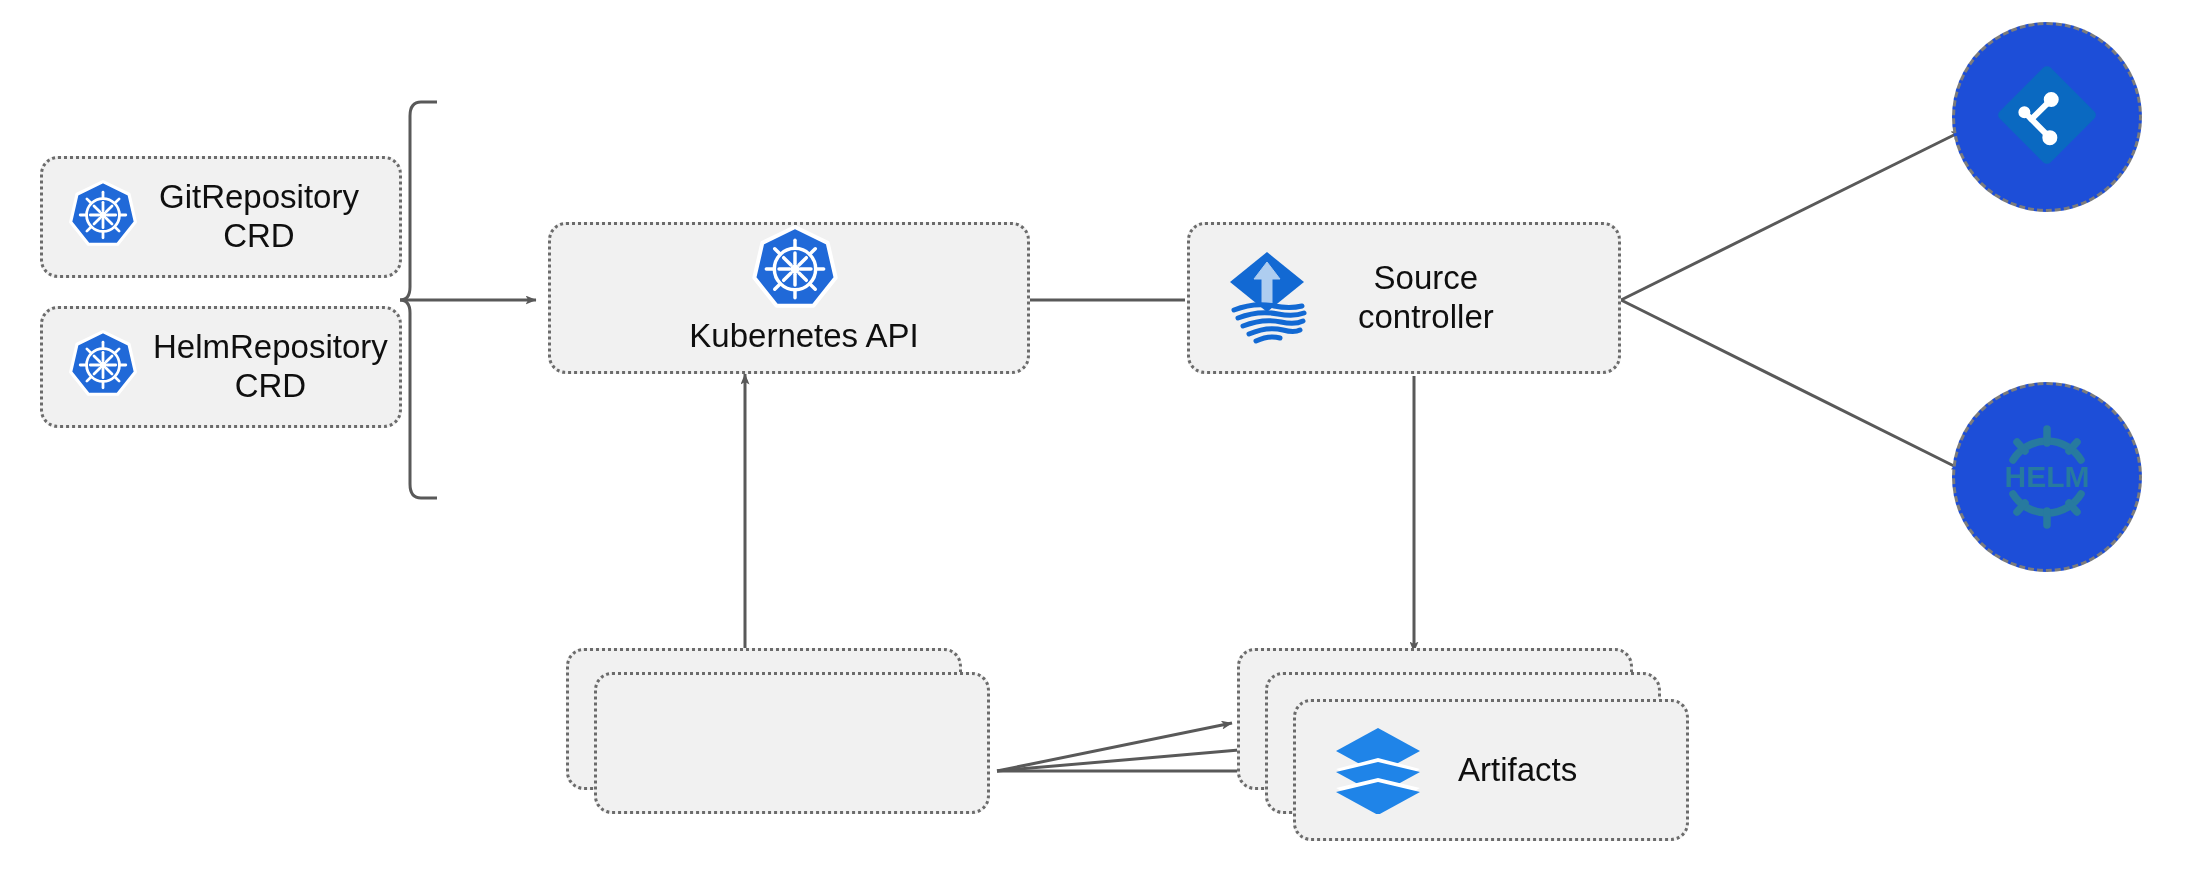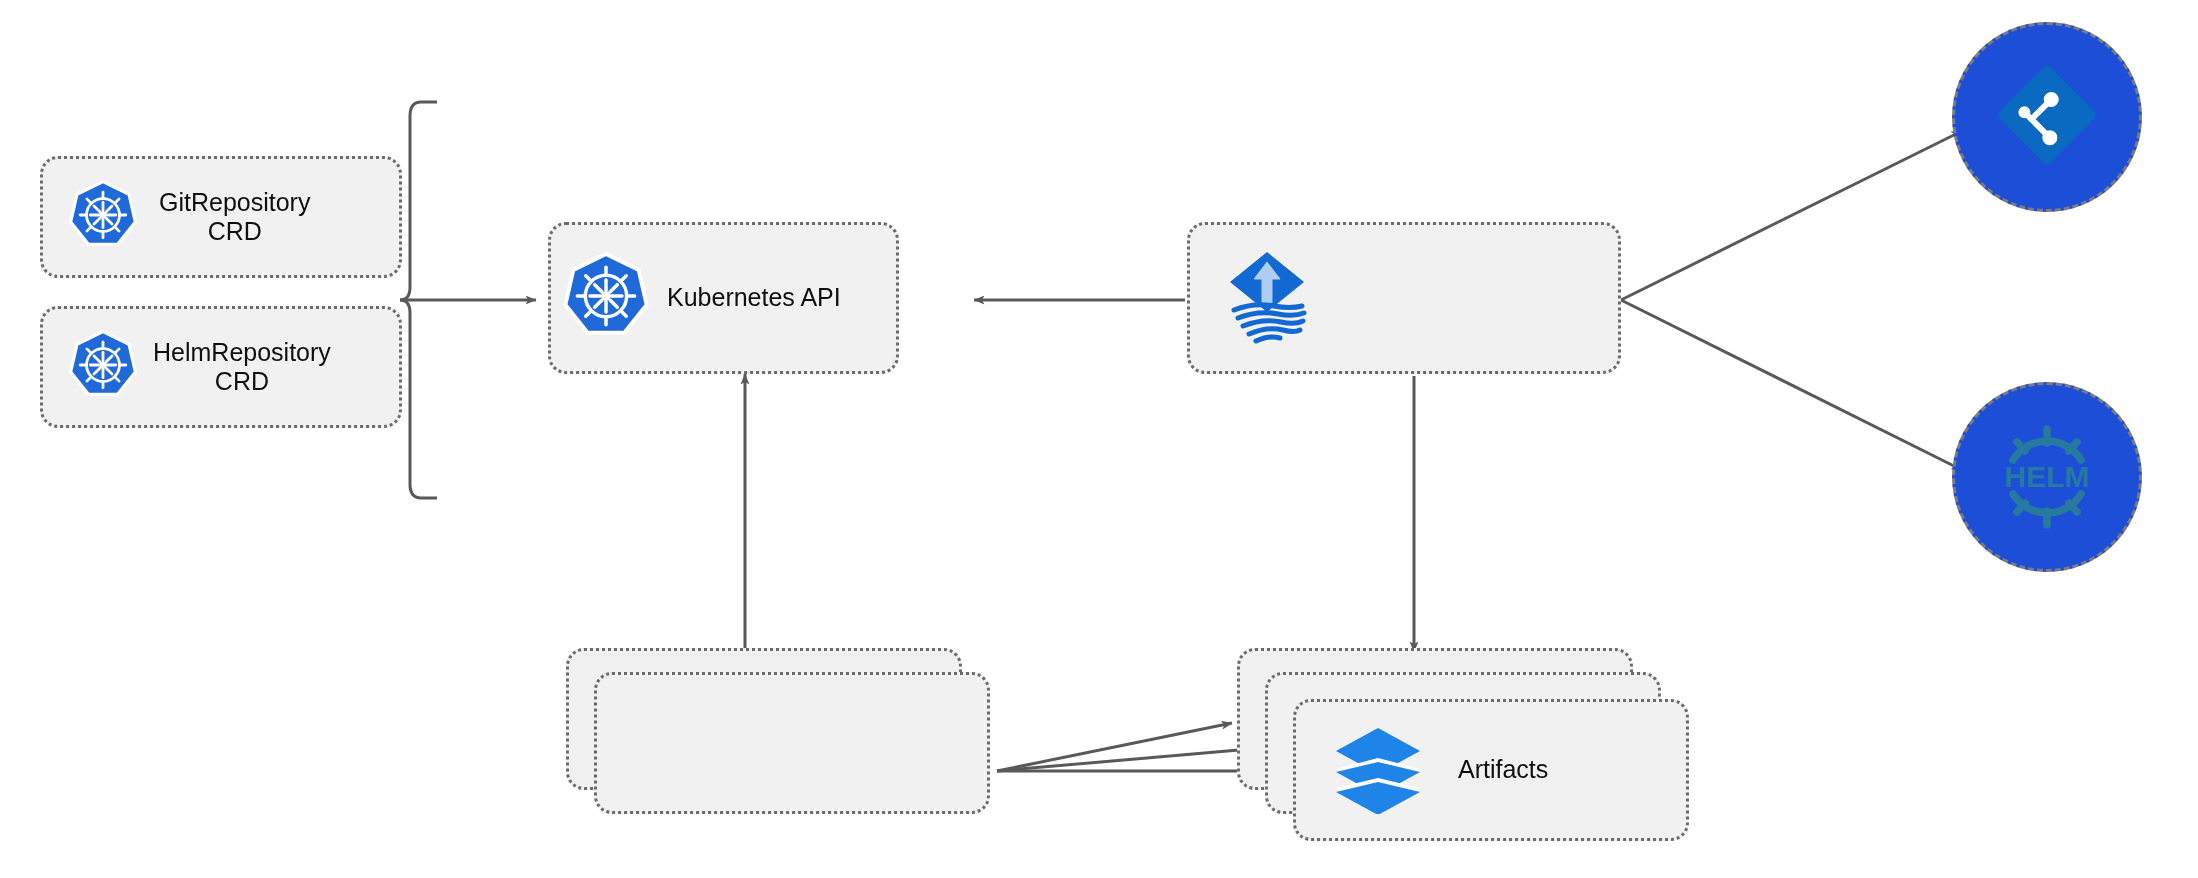--- a/index.html
+++ b/index.html
@@ -33,21 +33,21 @@
   }
   .node-ghost {
     position: absolute;
     box-sizing: border-box;
     background: #f1f1f1;
     border: 3px dotted #6b6b6b;
     border-radius: 18px;
   }
   .node-label {
     color: #0f0f0f;
-    font-size: 25px;
+    font-size: 33px;
     line-height: 1.18;
     white-space: pre-line;
     text-align: left;
   }
   .node-label.centered { text-align: center; }
   .node-icon {
     flex: none;
     display: block;
   }
   .circle-node {
@@ -147,21 +147,21 @@
           <line x1="40.5" y1="24.5" x2="35" y2="30"></line>
           <line x1="29" y1="36" x2="23.5" y2="41.5"></line>
         </g>
         <circle cx="32" cy="33" r="3.4" fill="#ffffff"></circle>
       </svg>
     </span>
     <span class="node-label centered" style="margin-left:16px;">HelmRepository
 CRD</span>
   </div>
 
-  <div class="node-box" style="left:548px; top:222px; width:351px; height:152px; padding-left:12px;">
+  <div class="node-box" style="left:548px; top:222px; width:482px; height:152px; padding-left:12px;flex-direction:column;">
     <span class="node-icon">
       <svg width="86" height="88" viewBox="0 0 64 66" xmlns="http://www.w3.org/2000/svg">
         <path d="M32 1.5 L56.5 13.4 L62.5 39.6 L45.8 60.6 L18.2 60.6 L1.5 39.6 L7.5 13.4 Z" fill="#2069d8" stroke="#ffffff" stroke-width="3" stroke-linejoin="round"></path>
         <g stroke="#ffffff" stroke-width="2.6" fill="none" stroke-linecap="round">
           <circle cx="32" cy="33" r="15.5"></circle>
           <line x1="32" y1="11.5" x2="32" y2="17.5"></line>
           <line x1="32" y1="48.5" x2="32" y2="54.5"></line>
           <line x1="10.5" y1="33" x2="16.5" y2="33"></line>
           <line x1="47.5" y1="33" x2="53.5" y2="33"></line>
           <line x1="16.8" y1="17.8" x2="21" y2="22"></line>
@@ -190,20 +190,22 @@
         <path d="M43,14 L56,31 L48,31 L48,55 L38,55 L38,31 L30,31 Z" fill="#aecdf0" stroke="#aecdf0" stroke-width="1"></path>
         <g stroke="#1269d3" stroke-width="5" fill="none" stroke-linecap="round">
           <path d="M10,62 Q30,54 50,58 Q66,61 78,58"></path>
           <path d="M14,70 Q34,62 54,66 Q70,69 80,65"></path>
           <path d="M19,78 Q39,70 57,74 Q71,77 79,73"></path>
           <path d="M25,86 Q43,78 59,82 Q70,85 76,82"></path>
           <path d="M32,93 Q45,87 56,90"></path>
         </g>
       </svg>
     </span>
+    <span class="node-label centered" style="margin-left:48px;">Source
+controller</span>
   </div>
 
   <div class="circle-node" style="left:1952px; top:22px; width:190px; height:190px;">
     <span class="node-icon">
       <svg width="104" height="104" viewBox="0 0 104 104" xmlns="http://www.w3.org/2000/svg">
         <g transform="rotate(45 52 52)">
           <rect x="16" y="16" width="72" height="72" rx="5" fill="#0a69c1"></rect>
         </g>
         <g transform="rotate(-45 52 52)">
           <g stroke="#ffffff" stroke-width="6" fill="#ffffff" stroke-linecap="round">

